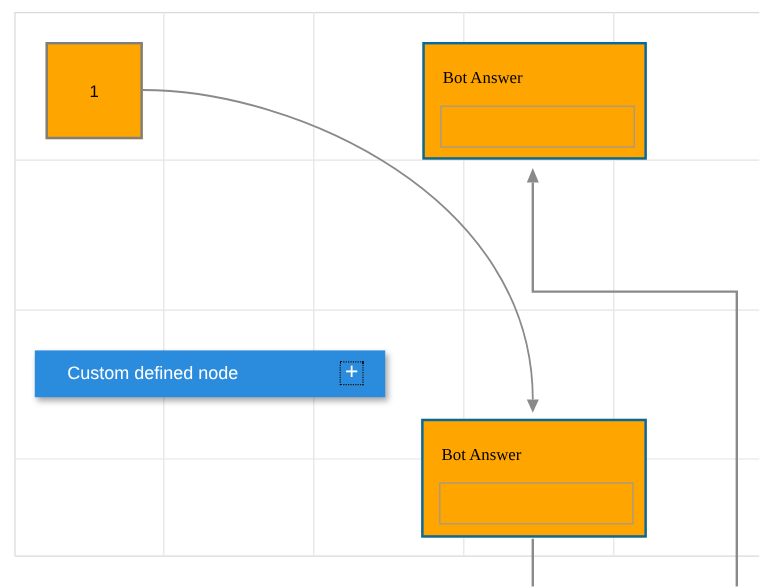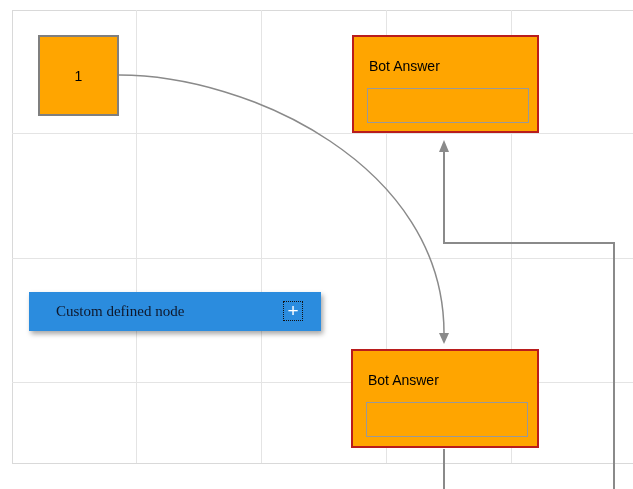--- a/index.html
+++ b/index.html
@@ -35,22 +35,23 @@
     display: flex;
     align-items: center;
     justify-content: center;
     font-size: 14px;
     color: #000000;
     cursor: move;
   }
   
   .bot-node {
     background: #FFA500;
-    border: 2px solid #b91c1c;
+    border: 2px solid #0369a1;
     cursor: move;
+    font-family: Liberation Serif, serif;
   }
   .bot-node-top {
     left: 352px;
     top: 35px;
     width: 187px;
     height: 98px;
   }
   .bot-node-bottom {
     left: 351px;
     top: 349px;
@@ -82,23 +83,22 @@
     height: 39px;
     background: #2B8CDE;
     box-shadow: 2px 3px 5px rgba(0,0,0,0.35);
     display: flex;
     align-items: center;
     cursor: move;
   }
   .custom-label {
     margin-left: 27px;
     font-size: 15px;
-    color: #0f172a;
+    color: #ffffff;
     white-space: nowrap;
-    font-family: Liberation Serif, serif;
   }
   .custom-port {
     position: absolute;
     left: 254px;
     top: 9px;
     width: 20px;
     height: 20px;
     border: 1px dotted #111111;
     box-sizing: border-box;
     display: flex;

